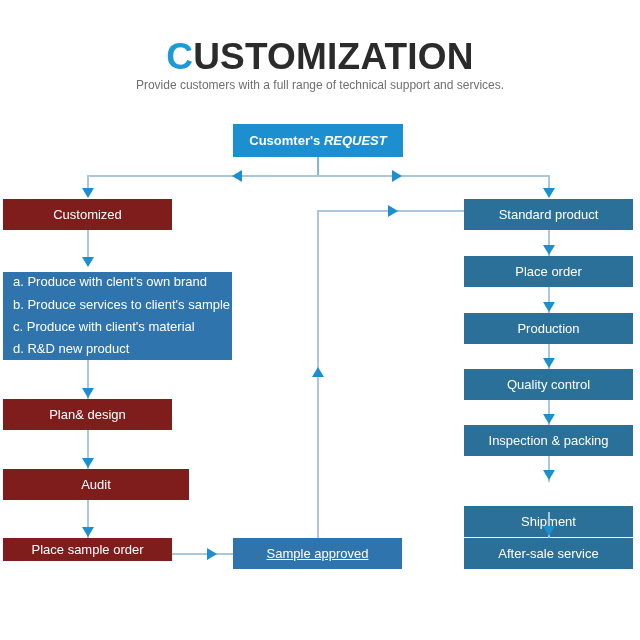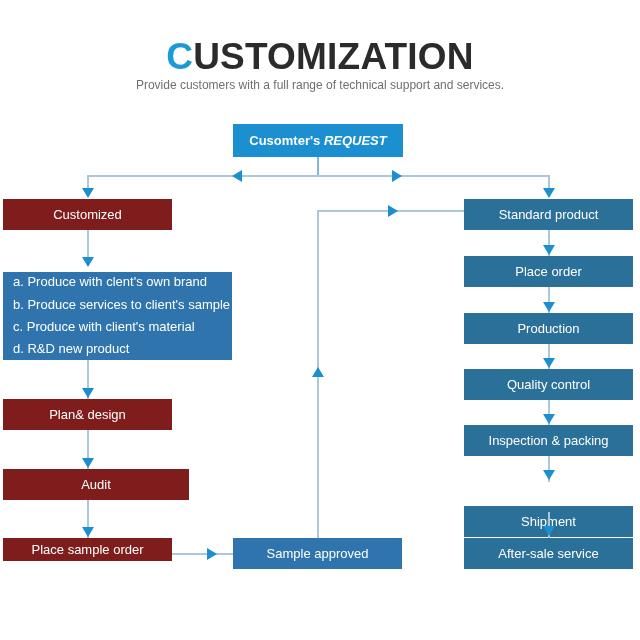--- a/index.html
+++ b/index.html
@@ -30,21 +30,21 @@
     position: absolute;
     display: flex; align-items: center; justify-content: center;
     color: #ffffff;
     font-size: 13px;
     text-align: center;
     line-height: 1.2;
   }
   .box.header-box  { background: #1b8fd0; }
   .box.left-box    { background: #7f1d1d; }
   .box.right-box   { background: #2b7099; }
-  .box.mid-box     { background: #2f74ad; }
+  .box.mid-box     { background: #2f74ad; text-decoration: underline; }
 
   .header-label { font-weight: bold; }
   .header-label em { font-style: italic; font-weight: bold; }
 
   
   .list-box {
     position: absolute;
     background: #2f74ad;
     color: #ffffff;
     font-size: 13px;

